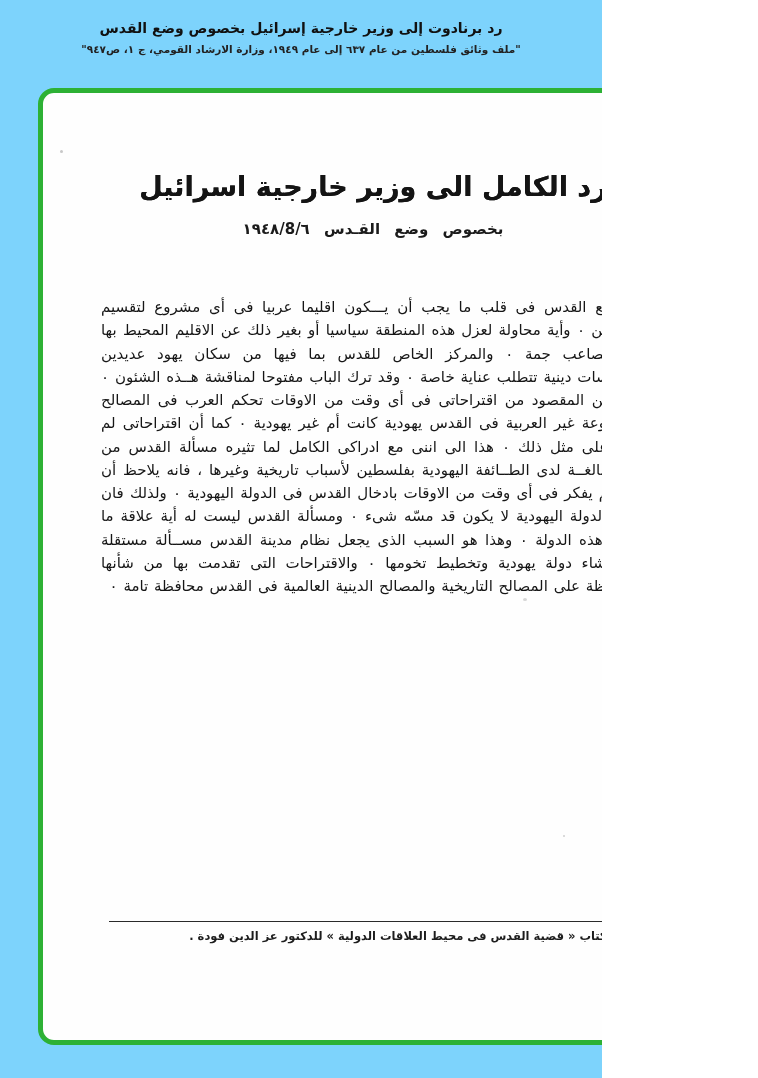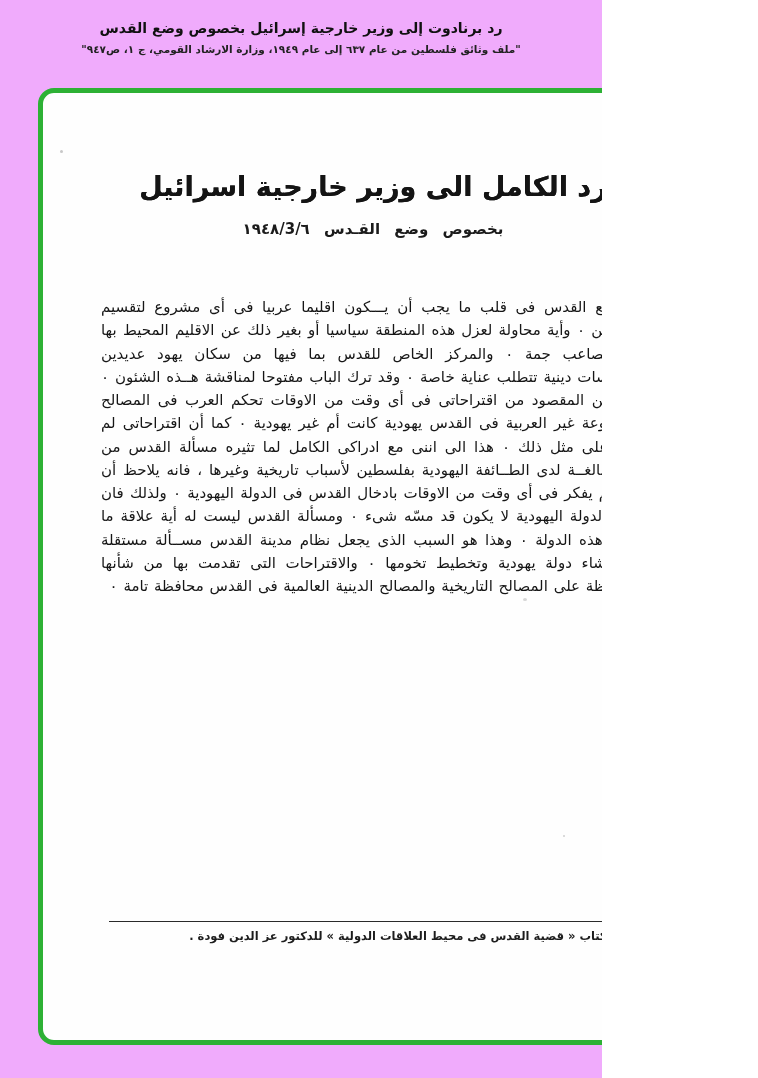--- a/index.html
+++ b/index.html
@@ -10,21 +10,21 @@
   html, body {
     width: 758px;
     background: #ffffff;
     font-family: "DejaVu Sans", sans-serif;
     color: var(--ink);
   }
   .page {
     position: relative;
     width: 602px;
     height: 1078px;
-    background: #f0abfc;
+    background: #7dd3fc;
     overflow: hidden;
   }
 
   
   .top-header {
     position: absolute;
     top: 20px;
     left: 0;
     width: 100%;
     text-align: center;
@@ -130,21 +130,21 @@
   <header class="top-header">
     <div class="hdr-title">رد برنادوت إلى وزير خارجية إسرائيل بخصوص وضع القدس</div>
     <div class="hdr-source">"ملف وثائق فلسطين من عام ٦٣٧ إلى عام ١٩٤٩، وزارة الارشاد القومي، ج ١، ص٩٤٧"</div>
   </header>
 
   <section class="doc-frame">
     <div class="doc-inner">
 
       <h1 class="doc-title">رد الكامل الى وزير خارجية اسرائيل</h1>
 
-      <h2 class="doc-subtitle">بخصوص وضع القـدس ١٩٤٨/3/٦</h2>
+      <h2 class="doc-subtitle">بخصوص وضع القـدس ١٩٤٨/8/٦</h2>
 
       <p class="doc-body">تقع القدس فى قلب ما يجب أن يـــكون اقليما عربيا فى أى مشروع لتقسيم فلسطين ٠ وأية محاولة لعزل هذه المنطقة سياسيا أو بغير ذلك عن الاقليم المحيط بها تثير مصاعب جمة ٠ والمركز الخاص للقدس بما فيها من سكان يهود عديدين ومؤسسات دينية تتطلب عناية خاصة ٠ وقد ترك الباب مفتوحا لمناقشة هــذه الشئون ٠ ولم يكن المقصود من اقتراحاتى فى أى وقت من الاوقات تحكم العرب فى المصالح المشروعة غير العربية فى القدس يهودية كانت أم غير يهودية ٠ كما أن اقتراحاتى لم تنطو على مثل ذلك ٠ هذا الى اننى مع ادراكى الكامل لما تثيره مسألة القدس من أهمية بالغــة لدى الطــائفة اليهودية بفلسطين لأسباب تاريخية وغيرها ، فانه يلاحظ أن أحدا لم يفكر فى أى وقت من الاوقات بادخال القدس فى الدولة اليهودية ٠ ولذلك فان مركز الدولة اليهودية لا يكون قد مسّه شىء ٠ ومسألة القدس ليست له أية علاقة ما بنظام هذه الدولة ٠ وهذا هو السبب الذى يجعل نظام مدينة القدس مســألة مستقلة عن انشاء دولة يهودية وتخطيط تخومها ٠ والاقتراحات التى تقدمت بها من شأنها المحافظة على المصالح التاريخية والمصالح الدينية العالمية فى القدس محافظة تامة ٠</p>
 
       <div class="footnote">
         <hr class="footnote-rule">
         <p class="footnote-text">(٭) من كتاب « قضية القدس فى محيط العلاقات الدولية » للدكتور عز الدين فودة .</p>
       </div>
 
       <span class="speck s2"></span>
       <span class="speck s3"></span>

